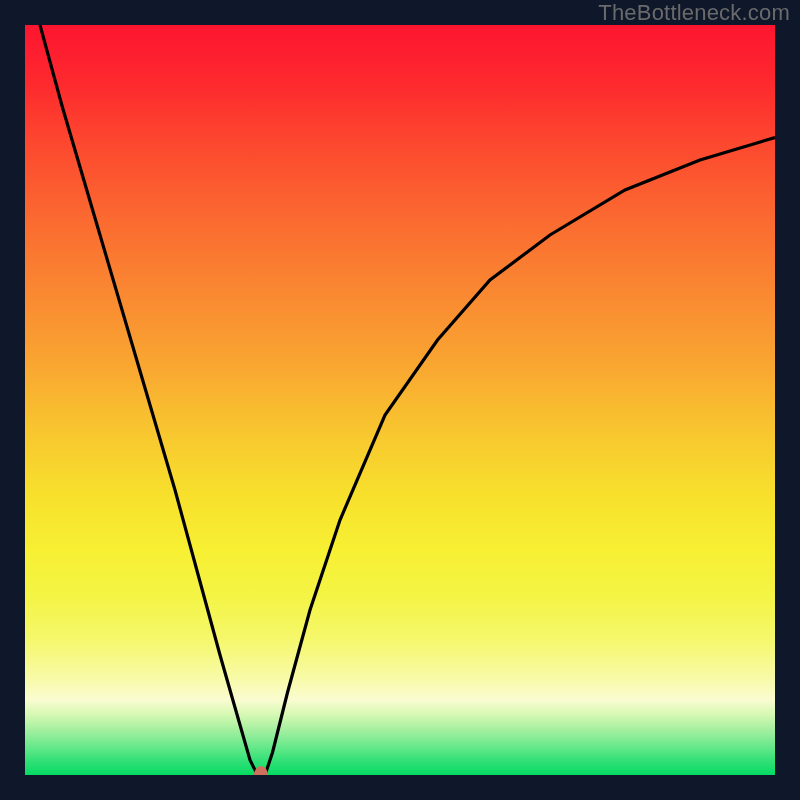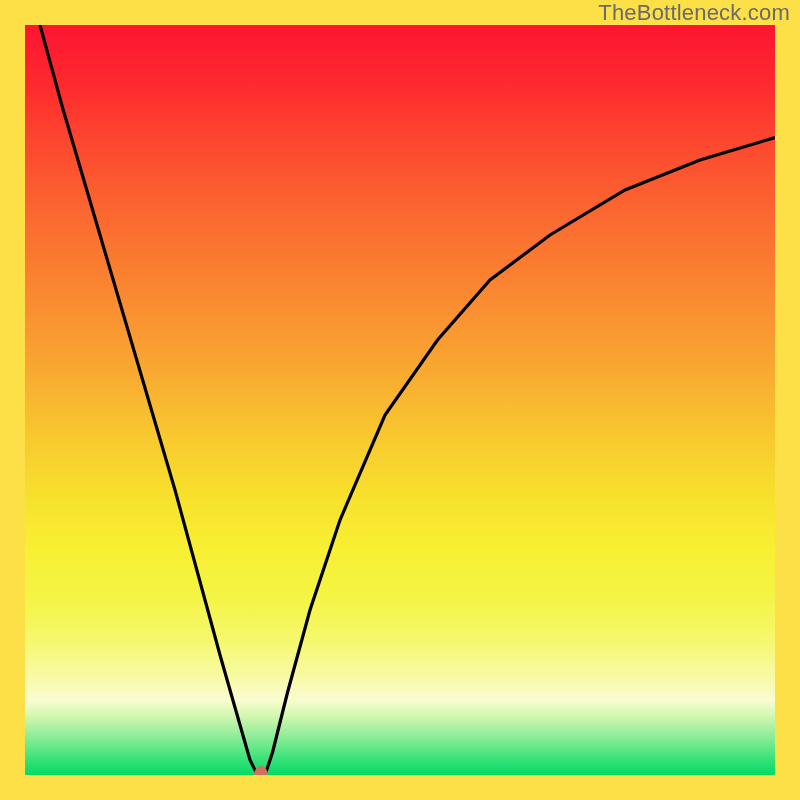--- a/index.html
+++ b/index.html
@@ -8,21 +8,21 @@
     width: 800px;
     height: 800px;
     background: #000;
     font-family: Arial, Helvetica, sans-serif;
     overflow: hidden;
   }
   .frame {
     width: 800px;
     height: 800px;
     position: relative;
-    background: #fde047;
+    background: #0f172a;
   }
   .watermark {
     position: absolute;
     top: 0px;
     right: 10px;
     color: #6a6a6a;
     font-size: 22px;
     letter-spacing: 0.2px;
     z-index: 20;
   }

